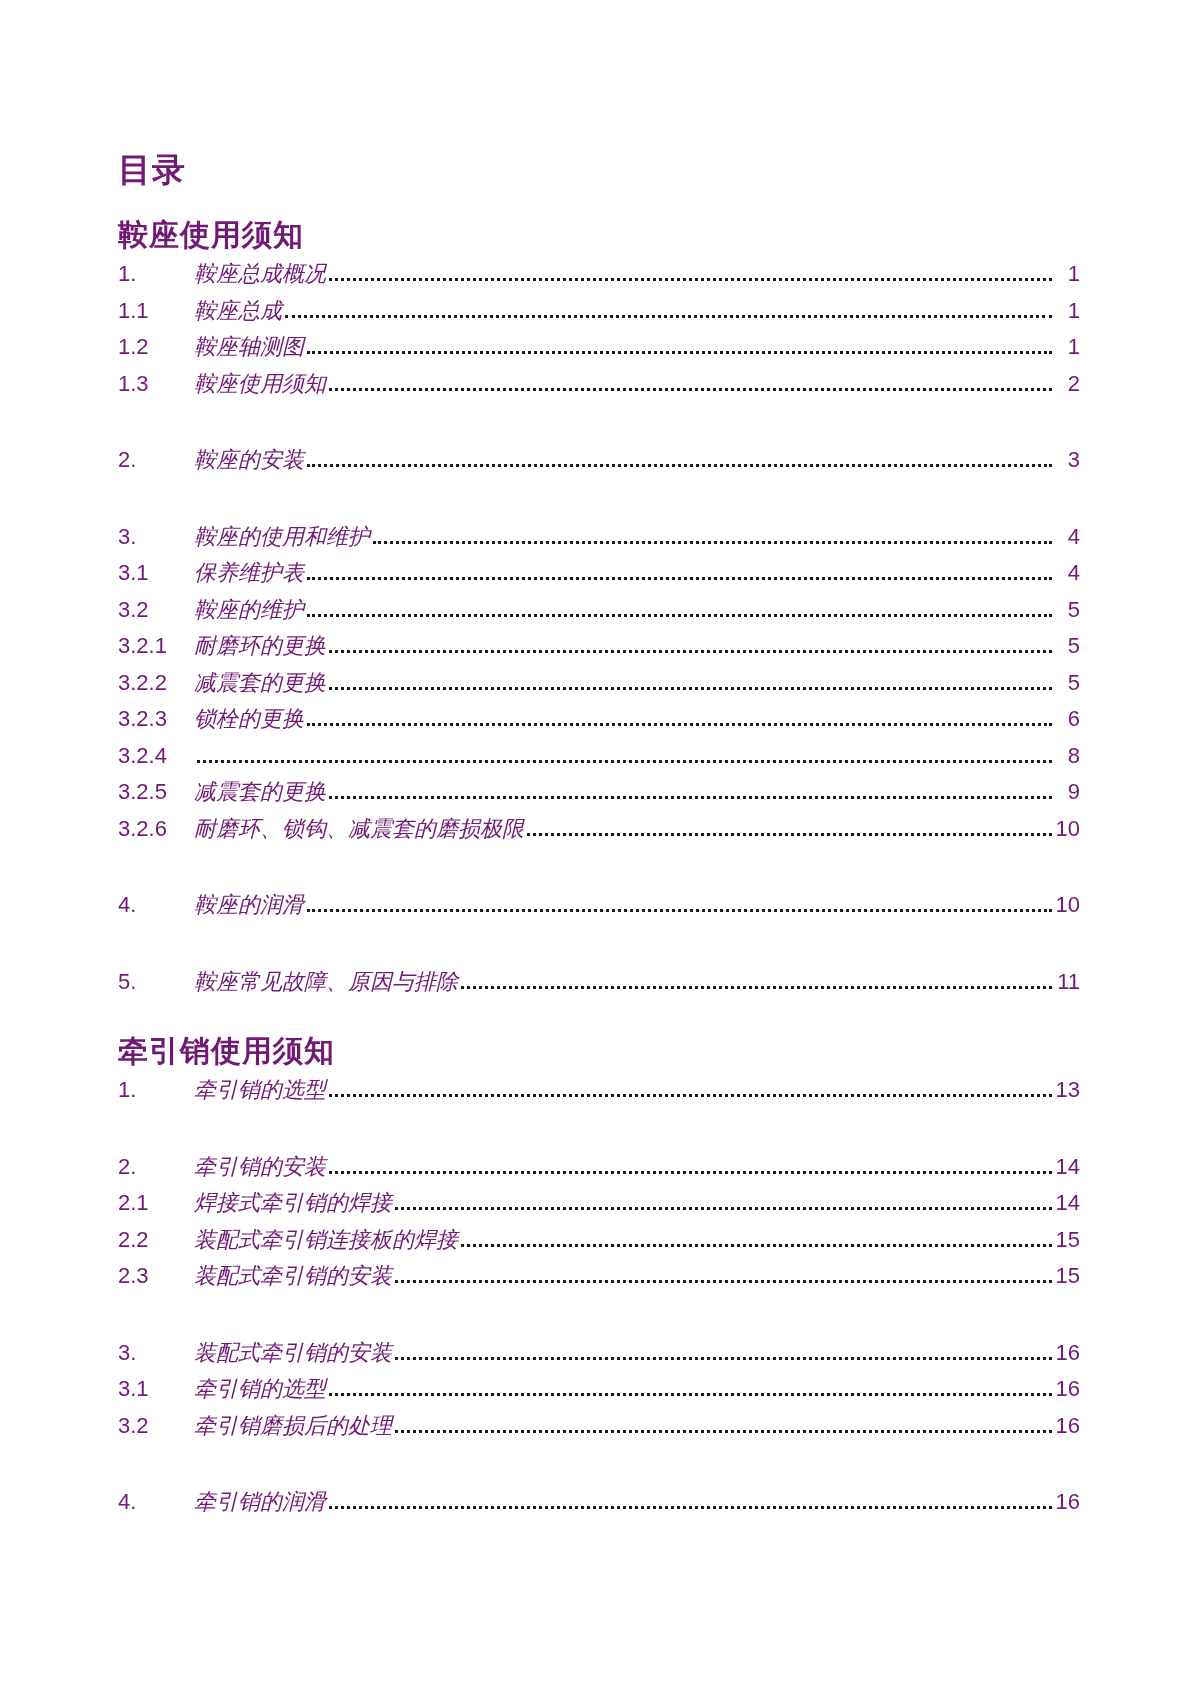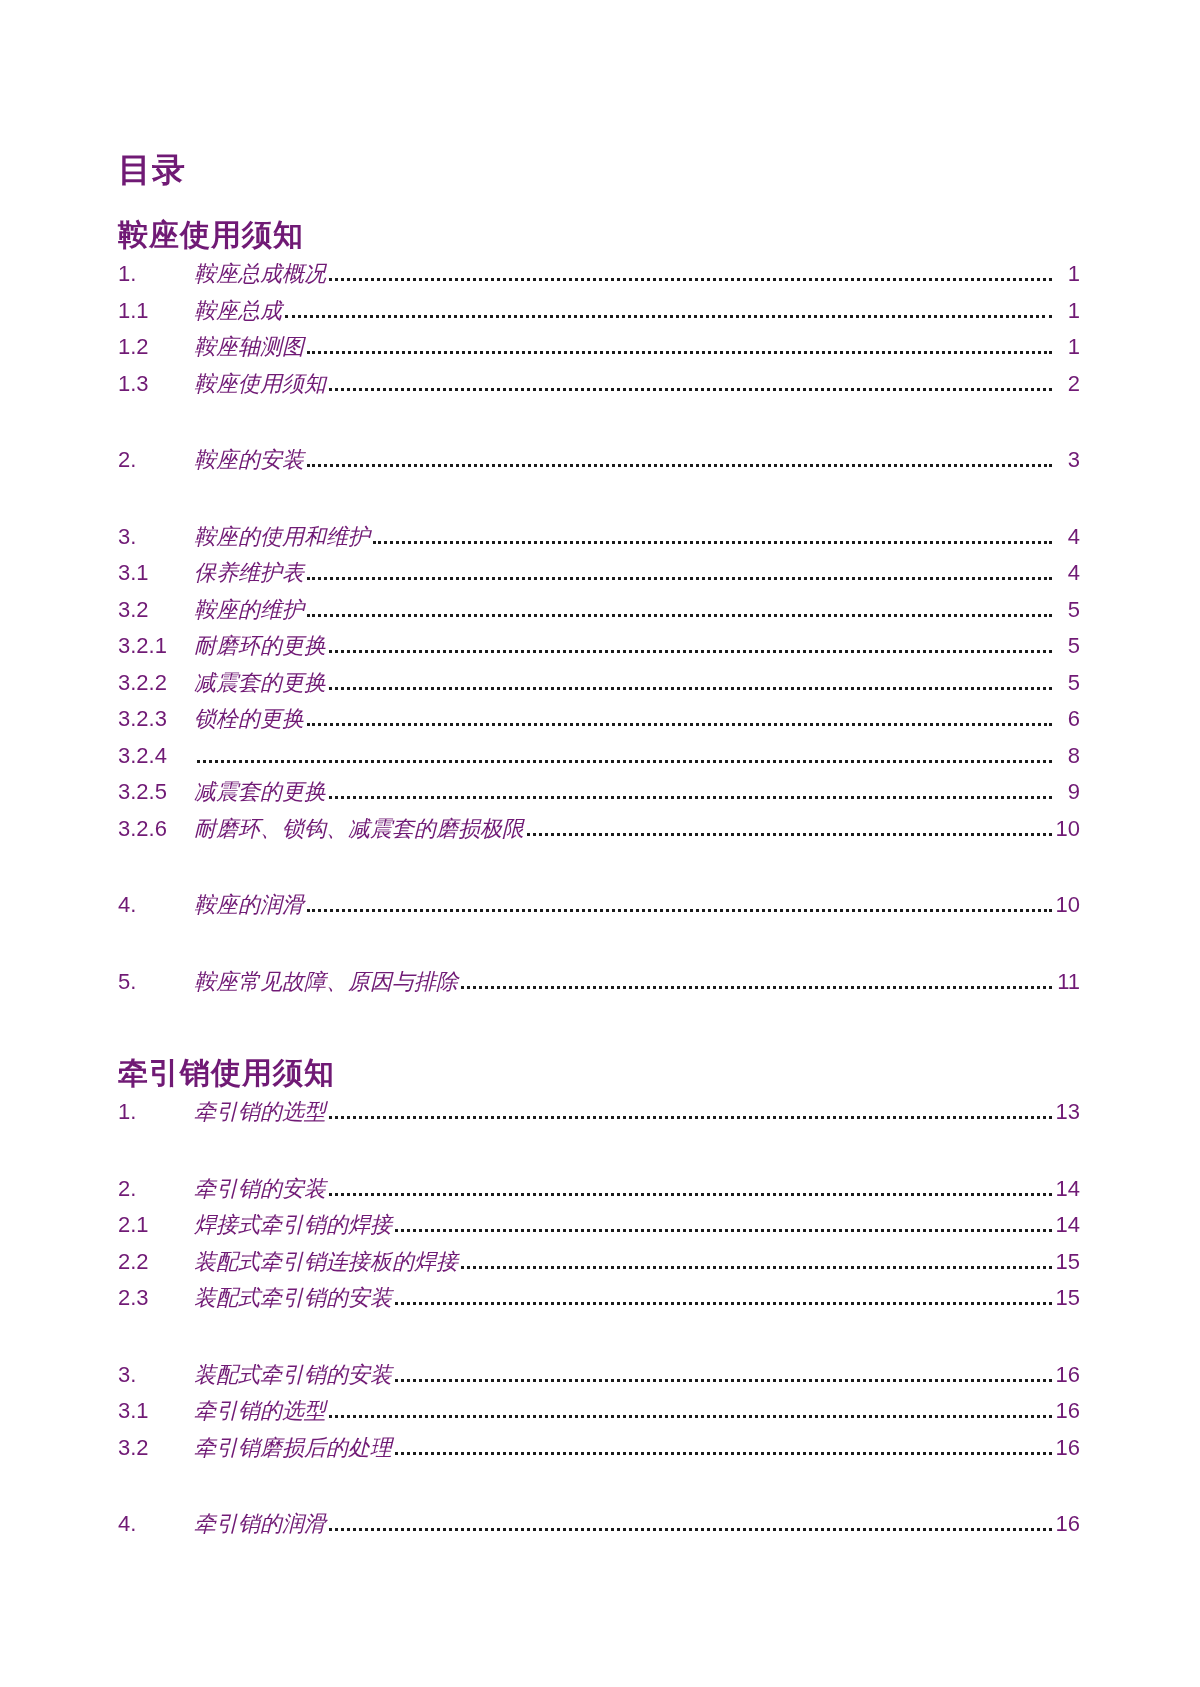--- a/index.html
+++ b/index.html
@@ -26,21 +26,21 @@
     letter-spacing: 1px;
   }
   .section-heading {
     font-size: 30px;
     line-height: 42px;
     font-weight: 700;
     letter-spacing: 1px;
     margin: 0;
   }
   .sec1 .section-heading { margin-top: 24px; }
-  .sec2 .section-heading { margin-top: 52px; }
+  .sec2 .section-heading { margin-top: 30px; }
   .toc-row {
     display: flex;
     align-items: baseline;
     font-size: 22px;
     line-height: 36.5px;
     white-space: nowrap;
   }
   .toc-row.gap { margin-top: 40px; }
   .toc-num {
     flex: 0 0 76px;

